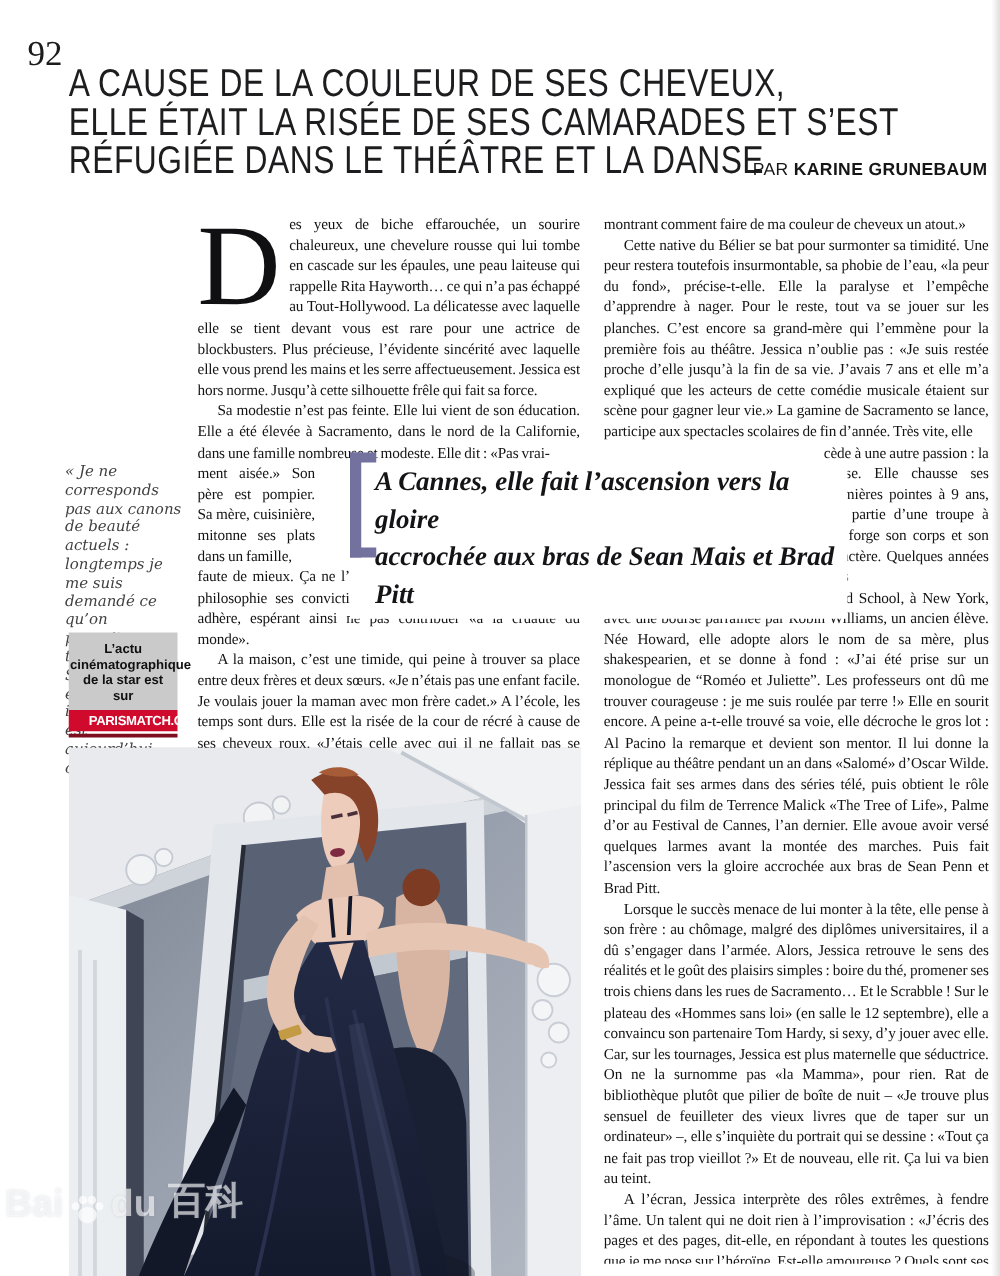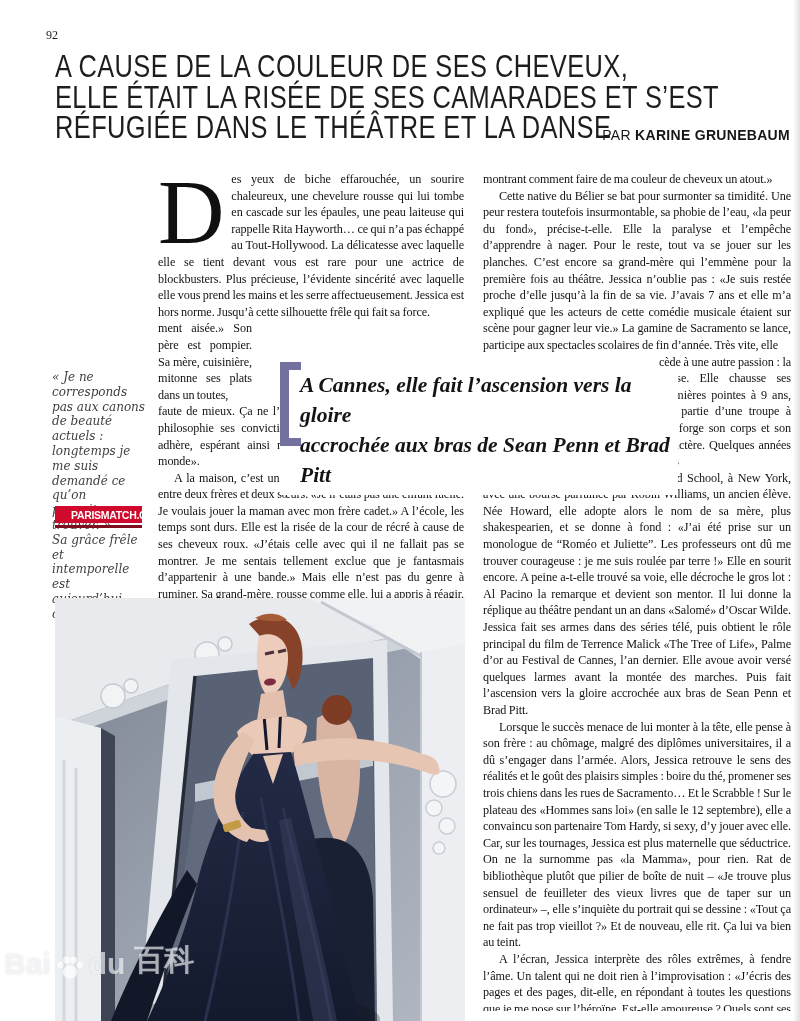--- a/index.html
+++ b/index.html
@@ -1,21 +1,21 @@
 <!DOCTYPE html>
 <html lang="fr"><head>
 <meta charset="utf-8">
 <style>
   html,body{margin:0;padding:0;background:#ffffff;}
   .page{position:relative;width:800px;height:1021px;background:#fff;overflow:hidden;
         font-family:"Liberation Serif",serif;}
 
   
-  .page-num{position:absolute;left:22px;top:28px;font-size:12px;color:#1b1b1b;
-            font-family:"Liberation Serif",serif;margin-left:24px;}
+  .page-num{position:absolute;left:22px;top:28px;font-size:28px;color:#1b1b1b;
+            font-family:"Liberation Serif",serif;}
   .headline{position:absolute;left:55px;top:52px;color:#1d1d1f;
             font-family:"Liberation Sans",sans-serif;font-weight:400;
             font-size:31px;line-height:30.5px;letter-spacing:.5px;
             transform:scaleX(.82);transform-origin:left top;white-space:nowrap;}
   .byline{position:absolute;left:590px;top:127px;width:200px;text-align:right;
           font-family:"Liberation Sans",sans-serif;font-size:14px;
           letter-spacing:.3px;color:#161616;}
   .byline b{font-weight:700;}
 
   
@@ -85,46 +85,51 @@
 pas aux canons
 de beauté actuels :
 longtemps je me suis
 demandé ce qu’on
 pouvait me trouver. »
 Sa grâce frêle et
 intemporelle est
 aujourd’hui célébrée.</div>
 
   <div class="promo">
+    <div class="promo-main">L’actu
+cinématographique
+de la star est
+sur</div>
     <div class="promo-site">PARISMATCH.COM</div>
     <div class="promo-rule"></div>
   </div>
 
   <div id="col1" class="col">
 
   <p class="seg dropcap-par"><span class="dropcap">D</span>es yeux de biche effarouchée, un sourire chaleureux, une chevelure rousse qui lui tombe en cascade sur les épaules, une peau laiteuse qui rappelle Rita Hayworth… ce qui n’a pas échappé au Tout-Hollywood. La délicatesse avec laquelle elle se tient devant vous est rare pour une actrice de blockbusters. Plus précieuse, l’évidente sincérité avec laquelle elle vous prend les mains et les serre affectueusement. Jessica est hors norme. Jusqu’à cette silhouette frêle qui fait sa force.</p>
-      <p class="seg narrow-left">ment aisée.» Son père est pompier. Sa mère, cuisinière, mitonne ses plats dans un toutes,</p>
+      <p class="seg indent">Sa modestie n’est pas feinte. Elle lui vient de son éducation. Elle a été élevée à Sacramento, dans le nord de la Californie, dans une famille nombreuse et modeste. Elle dit : «Pas vrai-</p>
+      <p class="seg narrow-left">ment aisée.» Son père est pompier. Sa mère, cuisinière, mitonne ses plats dans un famille,</p>
       <p class="seg plain">faute de mieux. Ça ne l’empêche pas d’inculquer comme une philosophie ses convictions végétaliennes à sa fille. Jessica adhère, espérant ainsi ne pas contribuer «à la cruauté du monde».</p>
       <p class="seg indent">A la maison, c’est une timide, qui peine à trouver sa place entre deux frères et deux sœurs. «Je n’étais pas une enfant facile. Je voulais jouer la maman avec mon frère cadet.» A l’école, les temps sont durs. Elle est la risée de la cour de récré à cause de ses cheveux roux. «J’étais celle avec qui il ne fallait pas se montrer. Je me sentais tellement exclue que je fantasmais d’appartenir à une bande.» Mais elle n’est pas du genre à ruminer. Sa grand-mère, rousse comme elle, lui a appris à réagir. «Elle m’a permis de me libérer de mes complexes, en me</p>
     </div>
 
   <div id="col2" class="col">
 
   <p class="seg plain">montrant comment faire de ma couleur de cheveux un atout.»</p>
       <p class="seg indent">Cette native du Bélier se bat pour surmonter sa timidité. Une peur restera toutefois insurmontable, sa phobie de l’eau, «la peur du fond», précise-t-elle. Elle la paralyse et l’empêche d’apprendre à nager. Pour le reste, tout va se jouer sur les planches. C’est encore sa grand-mère qui l’emmène pour la première fois au théâtre. Jessica n’oublie pas : «Je suis restée proche d’elle jusqu’à la fin de sa vie. J’avais 7 ans et elle m’a expliqué que les acteurs de cette comédie musicale étaient sur scène pour gagner leur vie.» La gamine de Sacramento se lance, participe aux spectacles scolaires de fin d’année. Très vite, elle</p>
       <p class="seg narrow-right">cède à une autre passion : la danse. Elle chausse ses premières pointes à 9 ans, fait partie d’une troupe à 13, forge son corps et son caractère. Quelques années plus</p>
       <p class="seg plain">tard, elle intègre la prestigieuse Juilliard School, à New York, avec une bourse parrainée par Robin Williams, un ancien élève. Née Howard, elle adopte alors le nom de sa mère, plus shakespearien, et se donne à fond : «J’ai été prise sur un monologue de “Roméo et Juliette”. Les professeurs ont dû me trouver courageuse : je me suis roulée par terre !» Elle en sourit encore. A peine a-t-elle trouvé sa voie, elle décroche le gros lot : Al Pacino la remarque et devient son mentor. Il lui donne la réplique au théâtre pendant un an dans «Salomé» d’Oscar Wilde. Jessica fait ses armes dans des séries télé, puis obtient le rôle principal du film de Terrence Malick «The Tree of Life», Palme d’or au Festival de Cannes, l’an dernier. Elle avoue avoir versé quelques larmes avant la montée des marches. Puis fait l’ascension vers la gloire accrochée aux bras de Sean Penn et Brad Pitt.</p>
       <p class="seg indent">Lorsque le succès menace de lui monter à la tête, elle pense à son frère : au chômage, malgré des diplômes universitaires, il a dû s’engager dans l’armée. Alors, Jessica retrouve le sens des réalités et le goût des plaisirs simples : boire du thé, promener ses trois chiens dans les rues de Sacramento… Et le Scrabble ! Sur le plateau des «Hommes sans loi» (en salle le 12 septembre), elle a convaincu son partenaire Tom Hardy, si sexy, d’y jouer avec elle. Car, sur les tournages, Jessica est plus maternelle que séductrice. On ne la surnomme pas «la Mamma», pour rien. Rat de bibliothèque plutôt que pilier de boîte de nuit – «Je trouve plus sensuel de feuilleter des vieux livres que de taper sur un ordinateur» –, elle s’inquiète du portrait qui se dessine : «Tout ça ne fait pas trop vieillot ?» Et de nouveau, elle rit. Ça lui va bien au teint.</p>
       <p class="seg indent">A l’écran, Jessica interprète des rôles extrêmes, à fendre l’âme. Un talent qui ne doit rien à l’improvisation : «J’écris des pages et des pages, dit-elle, en répondant à toutes les questions que je me pose sur l’héroïne. Est-elle amoureuse ? Quels sont ses amis ? Ses plats préférés ? Une vraie biographie !» Pour être Maggie dans «Des hommes sans loi», elle travaille sans relâche sa diction avec un coach jusqu’à maîtriser à la perfection l’accent de Chicago. A la rentrée, elle se produira à Broadway dans la pièce «The Heiress» et sera au générique de «Zero Dark Thirty» de Kathryn Bigelow, un film sur la traque de Ben Laden. Un grand écart entre deux univers qui ne fait pas peur à cette ex-ballerine… Tant de gravité sous tant de légèreté.</p>
     </div>
 
   <div id="pullquote" style="top: 367px;">
     <div class="pq-bracket"></div>
     <div class="pq-text">A Cannes, elle fait l’ascension vers la gloire
-accrochée aux bras de Sean Penn et Brad Pitt</div>
+accrochée aux bras de Sean Mais et Brad Pitt</div>
   </div>
 
   <div class="photo">
     <svg width="410" height="423" viewBox="0 0 410 423">
       <defs>
         <linearGradient id="wallg" x1="0" y1="0" x2="1" y2="1">
           <stop offset="0" stop-color="#79808f"></stop>
             <stop offset=".5" stop-color="#9aa1ae"></stop>
             <stop offset="1" stop-color="#b3b9c3"></stop>
         </linearGradient>

